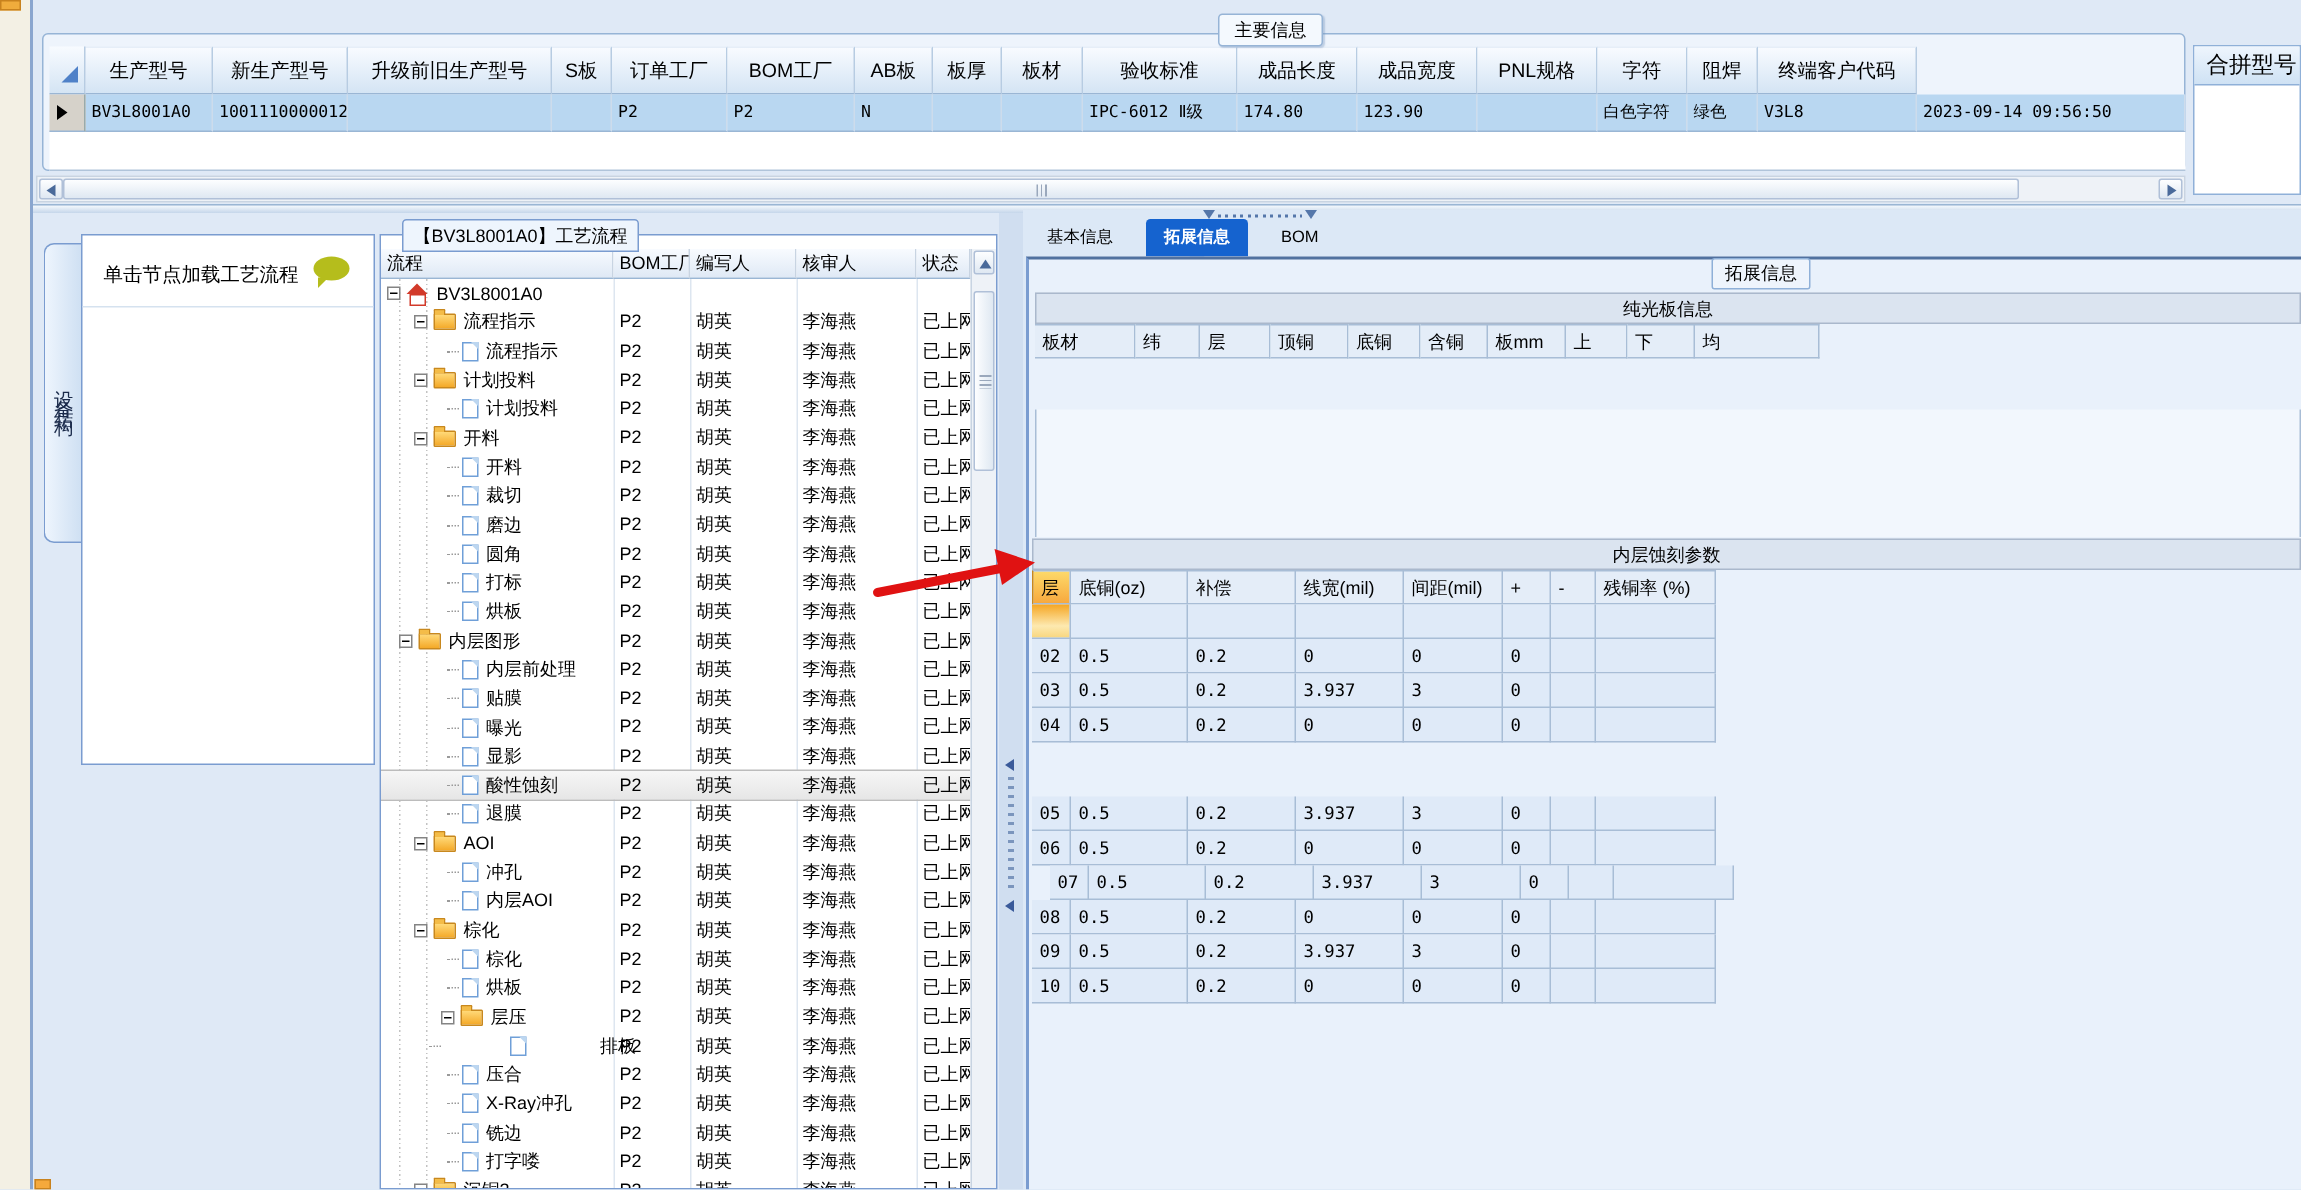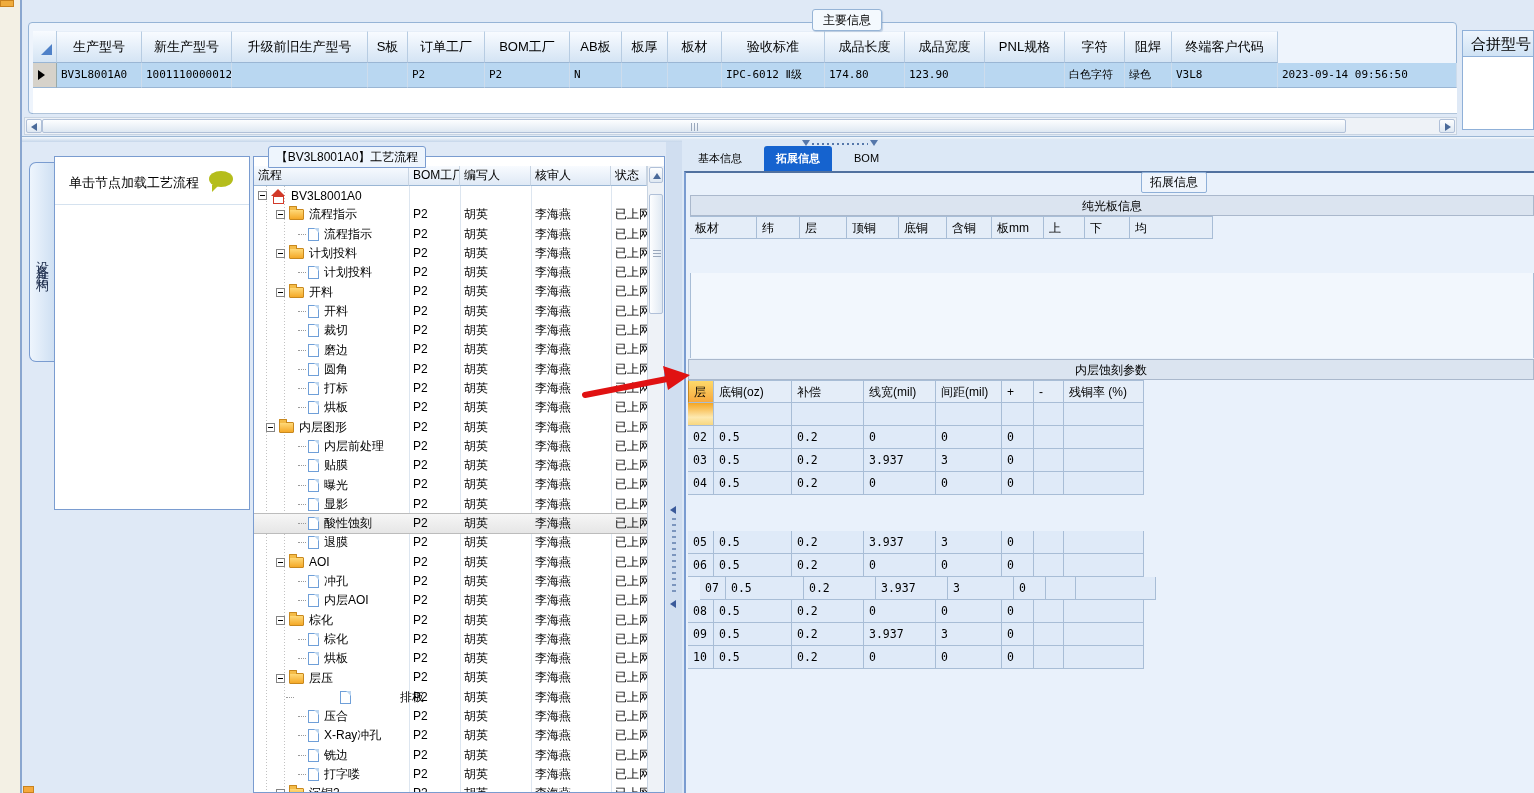--- a/index.html
+++ b/index.html
@@ -522,21 +522,21 @@
             <span class="stub"></span>
             <span class="doc-icon"></span>
             <span class="tr-label">烘板</span>
           </div>
           <span class="tr-meta" style="left: 159px; width: 45px;">P2</span>
           <span class="tr-meta" style="left: 210px; width: 65px;">胡英</span>
           <span class="tr-meta" style="left: 281px; width: 74px;">李海燕</span>
           <span class="tr-meta" style="left: 361px; width: 32px;">已上网</span>
         </div>
         <div class="tree-row">
-          <div class="tr-main" style="padding-left: 22px;">
+          <div class="tr-main" style="padding-left: 40px;">
             <span class="expand-box"></span>
             <span class="folder-icon"></span>
             <span class="tr-label">层压</span>
           </div>
           <span class="tr-meta" style="left: 159px; width: 45px;">P2</span>
           <span class="tr-meta" style="left: 210px; width: 65px;">胡英</span>
           <span class="tr-meta" style="left: 281px; width: 74px;">李海燕</span>
           <span class="tr-meta" style="left: 361px; width: 32px;">已上网</span>
         </div>
         <div class="tree-row">

